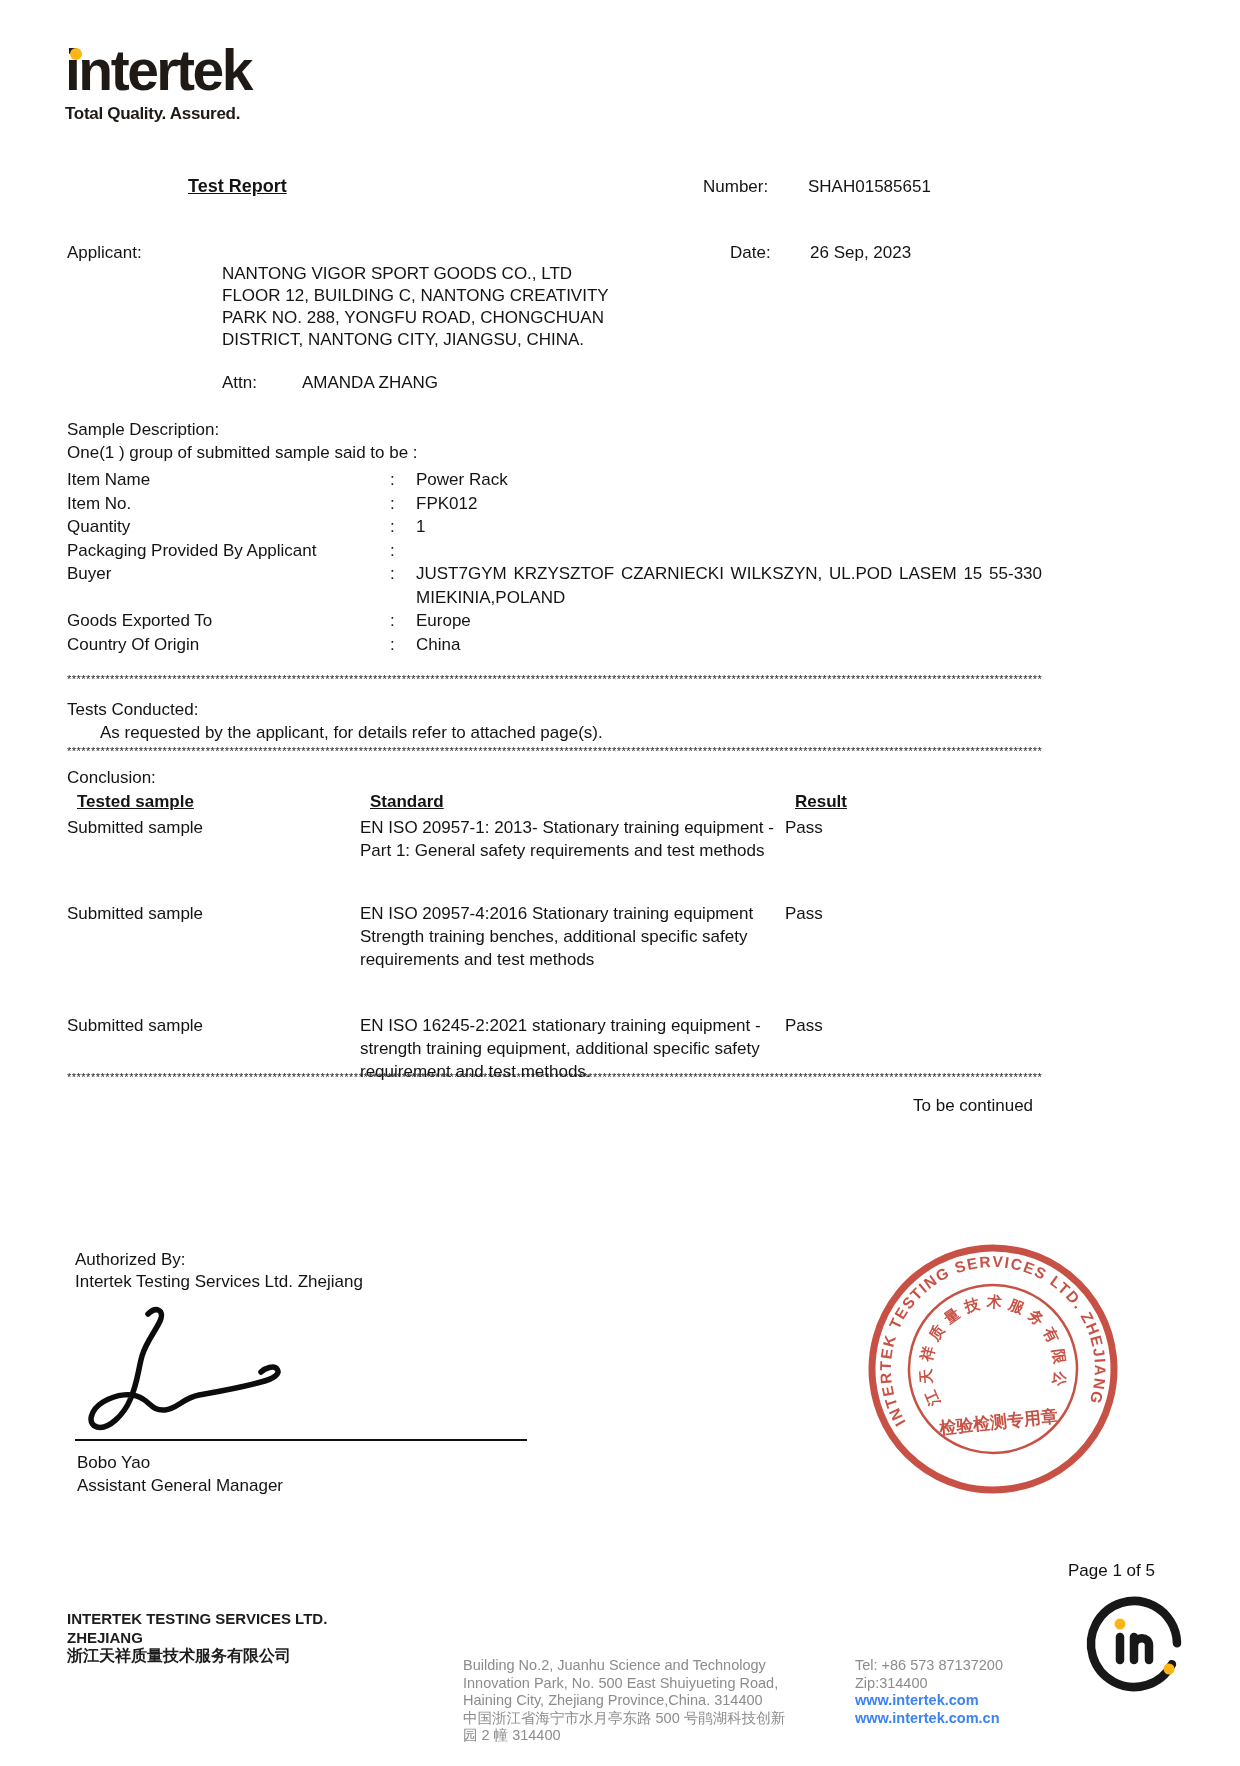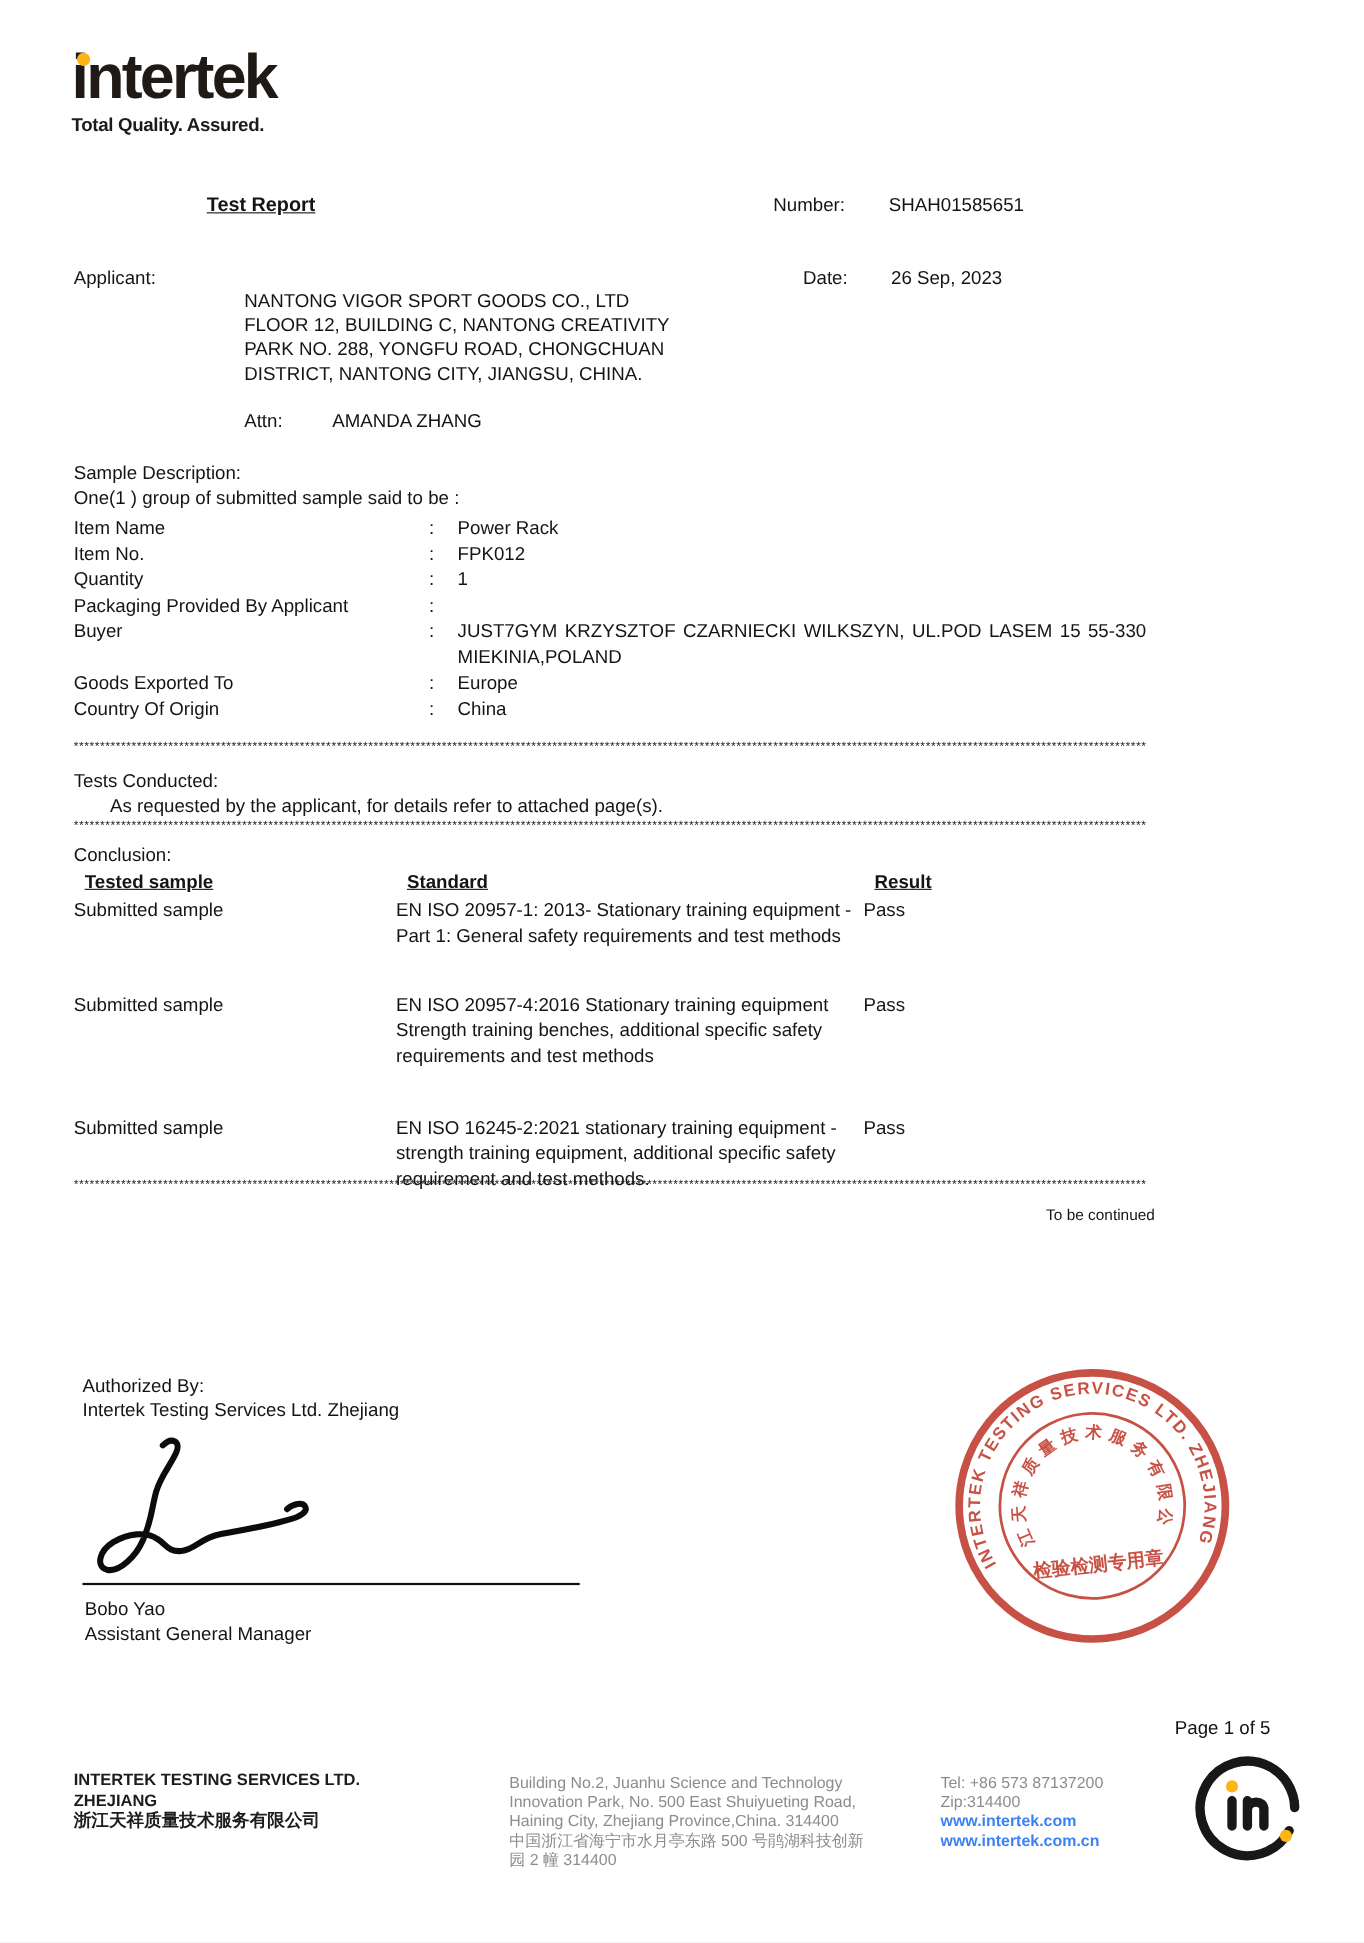--- a/index.html
+++ b/index.html
@@ -26,24 +26,24 @@
   
   .sep{width:975px;overflow:hidden;white-space:nowrap;font-size:11px;line-height:11px;letter-spacing:0.5px;color:#1c1c1c;}
   
   .crow{display:grid;grid-template-columns:293px 425px 110px;line-height:23px;}
   .chead span{font-weight:bold;text-decoration:underline;margin-left:10px;}
   .chead .hcell{font-weight:bold;text-decoration:underline;}
   
   .sig-line{width:452px;border-bottom:2px solid #111;}
   
   .f-left{font-weight:bold;font-size:15px;line-height:18.5px;color:#1c1c1c;}
-  .f-mid,.f-right{font-size:14.5px;line-height:17.5px;color:#8c8c8c;}
+  .f-mid,.f-right{font-size:14.5px;line-height:17.5px;color:#8c8c8c;margin-top:44px;}
   .f-right .bold-link{font-weight:bold;color:#3b82f6;}
   .pagenum{font-size:17px;color:#111;}
-  .tbc{font-size:14px;margin-left:38px;}
+  .tbc{font-size:17px;}
   .stamp-svg{opacity:0.88;}
 </style>
 </head>
 <body>
 
 <div class="page">
 
   <div class="abs" style="left:65px;top:40px;">
     <div class="logo-word">
       <span>intertek</span>

